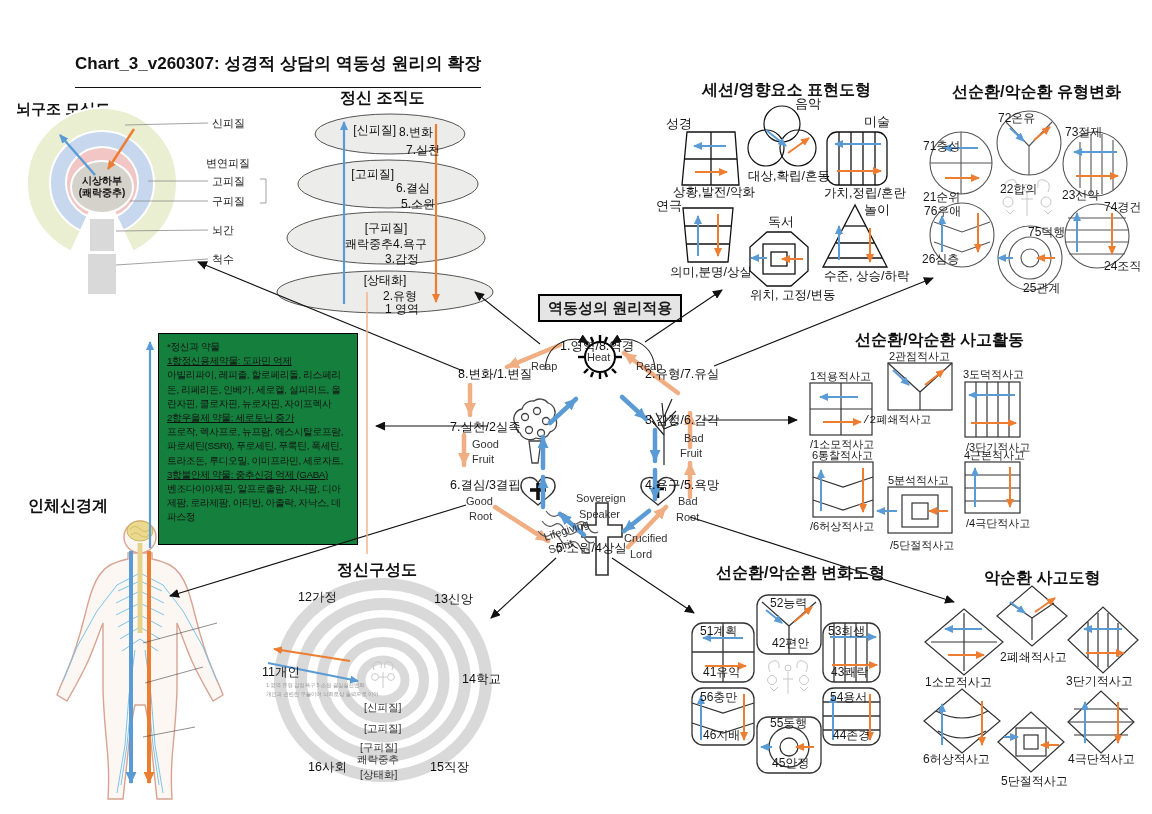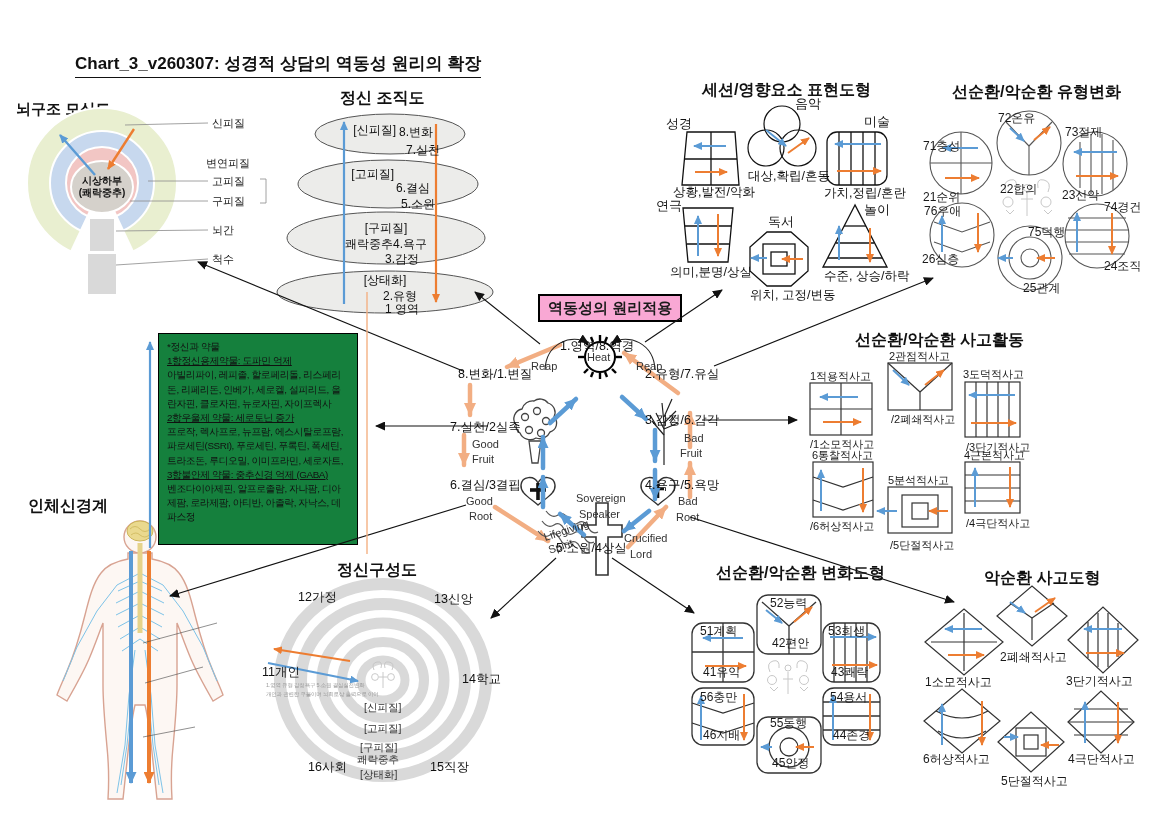--- a/index.html
+++ b/index.html
@@ -1,28 +1,28 @@
 <!DOCTYPE html>
 <html><head>
 <meta charset="utf-8">
 <style>
   html,body{margin:0;padding:0;background:#fff;font-family:"Liberation Sans","DejaVu Sans",sans-serif;}
   #canvas{position:relative;width:1152px;height:814px;background:#fff;color:#1a1a1a;overflow:hidden;}
   .abs{position:absolute;}
   svg.abs{overflow:visible;}
-  .main-title{font-size:17px;font-weight:600;color:#111;border-bottom:1.5px solid #111;padding-bottom:2px;white-space:nowrap;}
+  .main-title{font-size:17px;font-weight:600;color:#111;border-bottom:1.5px solid #111;padding-bottom:12px;white-space:nowrap;}
   .pt{font-weight:700;font-size:15px;color:#111;white-space:nowrap;}
   .lb{font-size:12px;color:#1a1a1a;white-space:nowrap;}
   .lb11{font-size:11px;color:#1a1a1a;white-space:nowrap;}
   .cap{font-size:12.5px;color:#111;white-space:nowrap;}
   .node{font-size:12.5px;color:#111;white-space:nowrap;}
   .en{font-size:11px;color:#333;white-space:nowrap;}
   .tiny{font-size:5.5px;color:#9a9a9a;white-space:nowrap;letter-spacing:-0.2px;}
   .ccol{font-size:10.5px;color:#333;white-space:nowrap;}
-  .dyn-box{border:2px solid #000;font-weight:700;font-size:15px;text-align:center;line-height:24px;background:#f9a8d4;white-space:nowrap;padding:0 8px;}
+  .dyn-box{border:2px solid #000;font-weight:700;font-size:15px;text-align:center;line-height:24px;background:#e5e5e5;white-space:nowrap;padding:0 8px;}
   .drugbox{border:1.2px solid #000;background:#15803d;padding:6px 8px;width:182px;height:198px;font-size:9.8px;line-height:1.45;letter-spacing:-0.4px;color:#111;}
   .drugbox .u{text-decoration:underline;}
 </style>
 </head>
 <body>
 
 <div id="canvas">
 
   <div class="abs main-title" style="left:75px;top:52px;">Chart_3_v260307: 성경적 상담의 역동성 원리의 확장</div>
 
@@ -402,21 +402,21 @@
       <line x1="58" y1="123" x2="58" y2="167" stroke="#ed7d31" stroke-width="2" marker-end="url(#mo2)"></line>
       <line x1="92" y1="166" x2="72" y2="166" stroke="#5b9bd5" stroke-width="2" marker-end="url(#mb2)"></line>
       <line x1="143" y1="166" x2="124" y2="166" stroke="#ed7d31" stroke-width="2" marker-end="url(#mo2)"></line>
       <line x1="170" y1="162" x2="170" y2="123" stroke="#5b9bd5" stroke-width="2" marker-end="url(#mb2)"></line>
       <line x1="205" y1="122" x2="205" y2="162" stroke="#ed7d31" stroke-width="2" marker-end="url(#mo2)"></line>
     </g>
   </svg>
   <div class="abs lb11" style="left:810px;top:369px;">1적용적사고</div>
   <div class="abs lb11" style="left:810px;top:437px;">/1소모적사고</div>
   <div class="abs lb11" style="left:889px;top:349px;">2관점적사고</div>
-  <div class="abs lb11" style="left:891px;top:412px;">/2폐쇄적사고</div>
+  <div class="abs lb11" style="left:863px;top:412px;font-family:Liberation Mono, monospace;">/2폐쇄적사고</div>
   <div class="abs lb11" style="left:963px;top:367px;">3도덕적사고</div>
   <div class="abs lb11" style="left:966px;top:440px;">/3단기적사고</div>
   <div class="abs lb11" style="left:964px;top:448px;">4근본적사고</div>
   <div class="abs lb11" style="left:966px;top:516px;">/4극단적사고</div>
   <div class="abs lb11" style="left:888px;top:473px;">5분석적사고</div>
   <div class="abs lb11" style="left:890px;top:538px;">/5단절적사고</div>
   <div class="abs lb11" style="left:812px;top:448px;">6통찰적사고</div>
   <div class="abs lb11" style="left:810px;top:519px;">/6허상적사고</div>
 
   <div class="abs pt" style="left:337px;top:560px;font-size:16px;">정신구성도</div>

